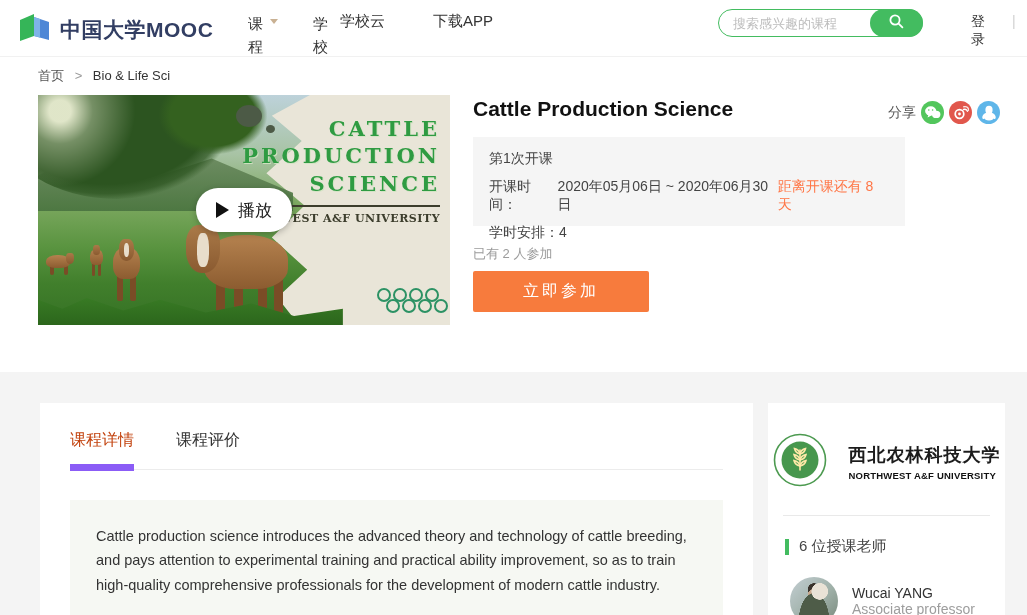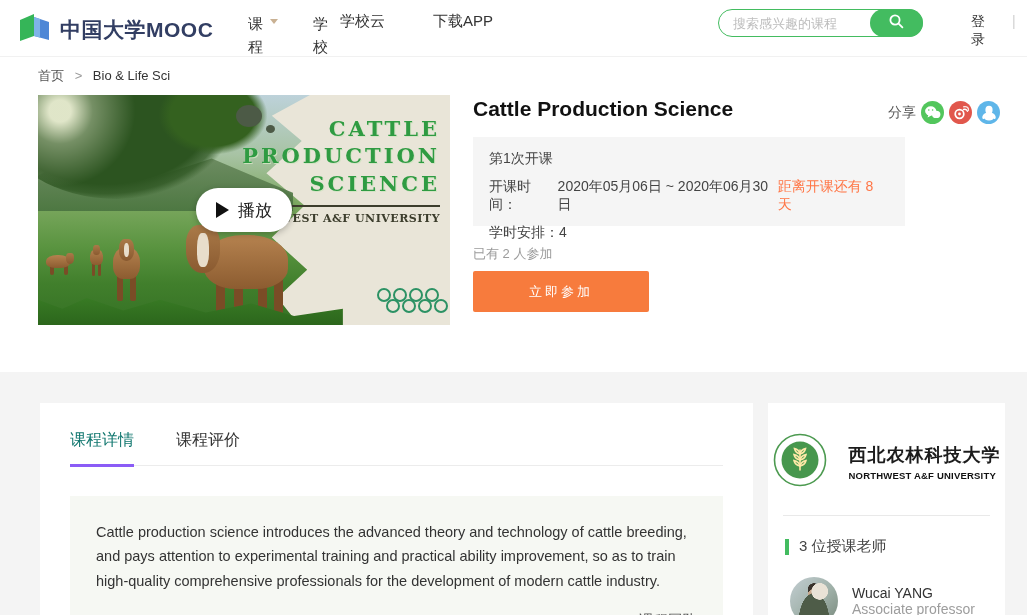--- a/index.html
+++ b/index.html
@@ -86,30 +86,30 @@
   .share-icon { width:23px; height:23px; border-radius:50%; cursor:pointer;
     display:flex; align-items:center; justify-content:center; }
   .si-wechat { background:#52c65c; } .si-weibo { background:#e1574c; } .si-qq { background:#5fb6e9; }
 
   .info-box { position:absolute; left:435px; top:42px; width:432px; height:89px; background:#f5f5f5;
     padding:13px 16px; font-size:14px; color:#444; }
   .info-box .row { display:flex; margin-bottom:10px; }
   .countdown { margin-left:auto; color:#ff7545; }
   .participants { position:absolute; left:435px; top:150px; font-size:13px; color:#9b9b9b; }
   .enroll-btn { position:absolute; left:435px; top:176px; width:176px; height:41px; background:#f77b3d;
-    color:#fff; font-size:13px; letter-spacing:3px; border:none; border-radius:2px; cursor:pointer; font-family:inherit; }
+    color:#fff; font-size:16px; letter-spacing:3px; border:none; border-radius:2px; cursor:pointer; font-family:inherit; }
 
   
   .lower { position:absolute; left:0; top:372px; width:1027px; height:243px; background:#f4f4f4; }
   .main-card { position:absolute; left:40px; top:31px; width:713px; height:250px; background:#fff; }
   .side-card { position:absolute; left:768px; top:31px; width:237px; height:250px; background:#fff; }
 
   .tabs { display:flex; gap:42px; margin:0 30px; padding-top:27px; border-bottom:1px solid #ececec; }
   .tab { font-size:16px; color:#333; padding-bottom:13px; cursor:pointer; }
-  .tab.active { color:#0f766e; border-bottom:3px solid #8b5cf6; margin-bottom:-2px; }
+  .tab.active { color:#c2410c; border-bottom:7px solid #8b5cf6; margin-bottom:-2px; }
 
   .desc-box { margin:30px 30px 0; background:#f6f8f3; padding:24px 26px 20px; font-size:14.5px;
     line-height:1.68; color:#333; }
   .desc-sign { text-align:right; margin-top:15px; color:#555; font-size:14.5px; }
 
   .uni { display:flex; align-items:center; justify-content:center; gap:22px; padding-top:30px; }
   .uni-names .cn { font-family:"DejaVu Serif","Liberation Serif",serif; font-weight:bold; font-size:18px;
     color:#1c1c1c; letter-spacing:1px; }
   .uni-names .en { font-size:9.5px; font-weight:bold; color:#111; margin-top:3px; letter-spacing:.2px; }
   .side-divider { margin:24px 15px 0; border-top:1px solid #e9e9e9; }
@@ -331,21 +331,21 @@
         </svg>
       </span>
       <span class="uni-names">
         <div class="cn">西北农林科技大学</div>
         <div class="en">NORTHWEST A&amp;F UNIVERSITY</div>
       </span>
     </div>
     <div class="side-divider"></div>
     <div class="teachers-header">
       <span class="green-bar"></span>
-      <span>3 位授课老师</span>
+      <span>6 位授课老师</span>
     </div>
     <div class="teacher">
       <span class="avatar"></span>
       <span>
         <div class="t-name">Wucai YANG</div>
         <div class="t-title">Associate professor</div>
       </span>
     </div>
   </div>
 </div>

